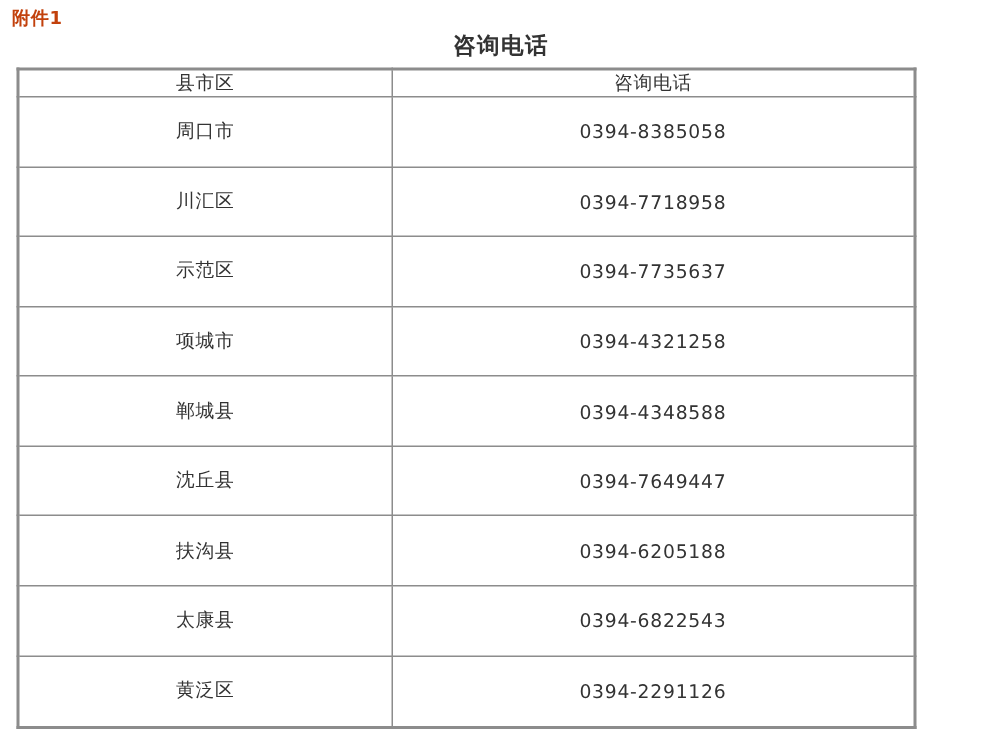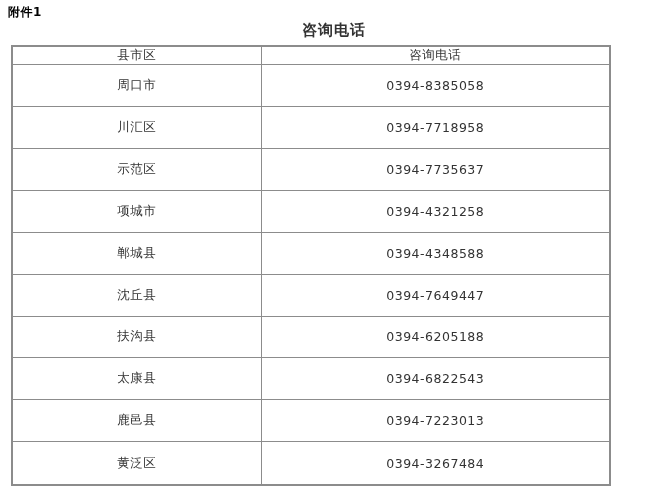--- a/index.html
+++ b/index.html
@@ -11,21 +11,21 @@
     color: #333333;
     position: relative;
     overflow: hidden;
   }
   .attachment-label {
     position: absolute;
     top: 4px;
     left: 8px;
     font-size: 12px;
     font-weight: bold;
-    color: #000000;
+    color: #c2410c;
     letter-spacing: 0.5px;
   }
   .doc-title {
     position: absolute;
     top: 21px;
     left: 0;
     width: 100%;
     text-align: center;
     font-size: 15px;
     font-weight: bold;
@@ -97,21 +97,17 @@
       </tr>
       <tr>
         <td>扶沟县</td>
         <td>0394-6205188</td>
       </tr>
       <tr>
         <td>太康县</td>
         <td>0394-6822543</td>
       </tr>
       <tr>
-        <td>鹿邑县</td>
-        <td>0394-7223013</td>
-      </tr>
-      <tr>
         <td>黄泛区</td>
-        <td>0394-3267484</td>
+        <td>0394-2291126</td>
       </tr>
     </tbody>
 </table>
 
 </body></html>

